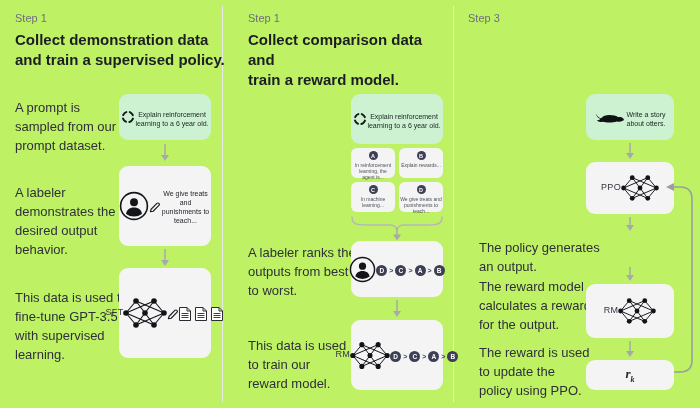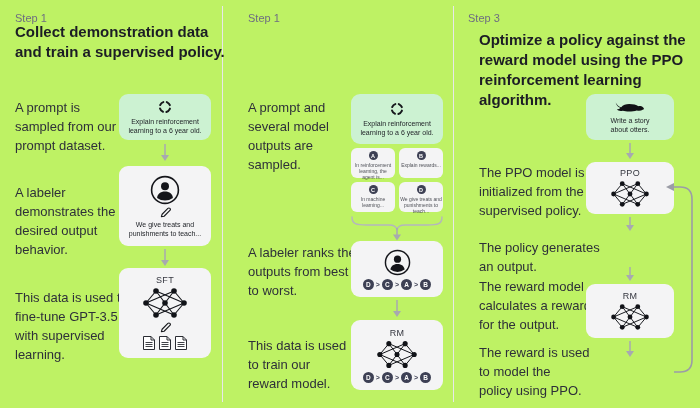--- a/index.html
+++ b/index.html
@@ -2,21 +2,21 @@
 <html><head>
 <meta charset="utf-8">
 <style>
   html,body{margin:0;padding:0;background:#fff;}
   .canvas{position:relative;width:700px;height:408px;background:#bef264;overflow:hidden;
           font-family:"Liberation Sans","DejaVu Sans",sans-serif;color:#2e3039;}
   .divider{position:absolute;top:6px;height:396px;width:1px;background:#e8e8ea;}
   .step-label{position:absolute;font-size:11px;color:#6e6e80;}
   .heading{position:absolute;font-size:15px;line-height:20px;font-weight:bold;color:#1c1d25;white-space:pre-line;}
   .caption{position:absolute;font-size:13px;line-height:19px;color:#2e3039;white-space:pre-line;}
-  .box{position:absolute;border-radius:9px;background:#f4f4f5;display:flex;flex-direction:column;
+  .box{position:absolute;border-radius:9px;background:#f4f4f5;display:flex;flex-direction:row;
        align-items:center;justify-content:center;box-sizing:border-box;}
   .box.green{background:#ccf2d2;}
   .boxtext{font-size:7px;line-height:9px;text-align:center;white-space:pre-line;color:#23262b;margin-top:3px;}
   .modellabel{font-size:9px;color:#34363f;letter-spacing:0.3px;margin-bottom:2px;}
   .outputline{font-size:8.5px;color:#3f4149;}
   .outbox{position:absolute;width:44px;height:30px;border-radius:6px;background:#f4f4f5;display:flex;
           flex-direction:column;align-items:center;padding-top:3px;box-sizing:border-box;}
   .outbadge{width:9px;height:9px;border-radius:50%;background:#3d4054;color:#fff;font-size:5.5px;font-weight:bold;
             display:flex;align-items:center;justify-content:center;flex:none;}
   .outtext{font-size:5px;line-height:6px;text-align:center;white-space:pre-line;color:#4e5058;margin-top:2px;}
@@ -31,21 +31,21 @@
   svg{display:block;}
 </style>
 </head>
 <body>
 
 <div class="canvas">
   <div class="divider" style="left:222px"></div>
   <div class="divider" style="left:453px"></div>
 
   <div class="step-label" style="left:15px;top:12px">Step 1</div>
-  <div class="heading" style="left:15px;top:22px;width:210px">Collect demonstration data
+  <div class="heading" style="left:15px;top:30px;width:210px">Collect demonstration data
 and train a supervised policy.</div>
   <div class="caption" style="left:15px;top:98px">A prompt is
 sampled from our
 prompt dataset.</div>
   <div class="caption" style="left:15px;top:183px">A labeler
 demonstrates the
 desired output
 behavior.</div>
   <div class="caption" style="left:15px;top:288px">This data is used to
 fine-tune GPT-3.5
@@ -148,24 +148,22 @@
           <g stroke="#2a2c33" stroke-width="0.9">
             <line x1="3.5" y1="7.5" x2="10.5" y2="7.5"></line>
             <line x1="3.5" y1="9.5" x2="10.5" y2="9.5"></line>
             <line x1="3.5" y1="11.5" x2="10.5" y2="11.5"></line>
           </g>
         </svg>
     </span>
   </div>
 
   <div class="step-label" style="left:248px;top:12px">Step 1</div>
-  <div class="caption" style="left:248px;top:98px">A prompt and
-several model
-outputs are
-sampled.</div>
+  <div class="heading" style="left:248px;top:30px;width:205px">Collect comparison data and
+train a reward model.</div>
   <div class="caption" style="left:248px;top:243px">A labeler ranks the
 outputs from best
 to worst.</div>
   <div class="caption" style="left:248px;top:336px">This data is used
 to train our
 reward model.</div>
 
   <div class="box green" style="left:351px;top:94px;width:92px;height:50px">
     <span>
       <svg width="14" height="14" viewBox="0 0 14 14">
@@ -264,33 +262,27 @@
       <span class="sep">&gt;</span>
       <span class="pill">C</span>
       <span class="sep">&gt;</span>
       <span class="pill">A</span>
       <span class="sep">&gt;</span>
       <span class="pill">B</span>
     </span>
   </div>
 
   <div class="step-label" style="left:468px;top:12px">Step 3</div>
-  <div class="heading" style="left:479px;top:30px;width:220px">Optimize a policy against the
-reward model using the PPO
-reinforcement learning algorithm.</div>
-  <div class="caption" style="left:479px;top:163px">The PPO model is
-initialized from the
-supervised policy.</div>
   <div class="caption" style="left:479px;top:238px">The policy generates
 an output.</div>
   <div class="caption" style="left:479px;top:277px">The reward model
 calculates a reward
 for the output.</div>
   <div class="caption" style="left:479px;top:343px">The reward is used
-to model the
+to update the
 policy using PPO.</div>
 
   <div class="box green" style="left:586px;top:94px;width:88px;height:46px">
     <span>
       <svg width="32" height="13" viewBox="0 0 40 16">
         <path d="M2,3 C4,6.5 6,8.3 9,8.8 C11,6.3 15,4.8 19,4.8 C24,4.8 28,5.8 30.5,7.6 C32.5,7.3 35,7.8 36.5,9.1 C38,10.3 37.6,11.9 35.8,12.1 C34,13.4 31,13.7 28.5,12.9 C23.5,14.4 15.5,14.6 11,13.2 C8,13.9 5,13.4 3.5,11.9 C5.5,11.7 7,10.9 8,9.7 C5.5,9.2 3.5,7.2 2,3 Z" fill="#101215"></path>
       </svg>
     </span>
     <span class="boxtext">Write a story
 about otters.</span>
@@ -372,18 +364,21 @@
         </g>
       </svg>
     </span>
   </div>
 
   <svg class="arr" style="left:624px;top:341px" width="12" height="17">
     <line x1="6" y1="0" x2="6" y2="10.5" stroke="#a7a9b0" stroke-width="1.5"></line>
       <polygon points="2,10 10,10 6,16" fill="#a7a9b0"></polygon>
   </svg>
 
+  <div class="box" style="left:586px;top:360px;width:88px;height:30px">
+    <span class="rk"><span>r</span><sub>k</sub></span>
+  </div>
 
   <svg class="arr" style="left:666px;top:182px" width="30" height="198" viewBox="0 0 30 198">
     <path d="M8,5 H14 Q26,5 26,17 V178 Q26,190 14,190 H8" fill="none" stroke="#9b9da6" stroke-width="1.6"></path>
     <polygon points="0,5 8,1 8,9" fill="#9b9da6"></polygon>
   </svg>
 </div>
 
 </body></html>

